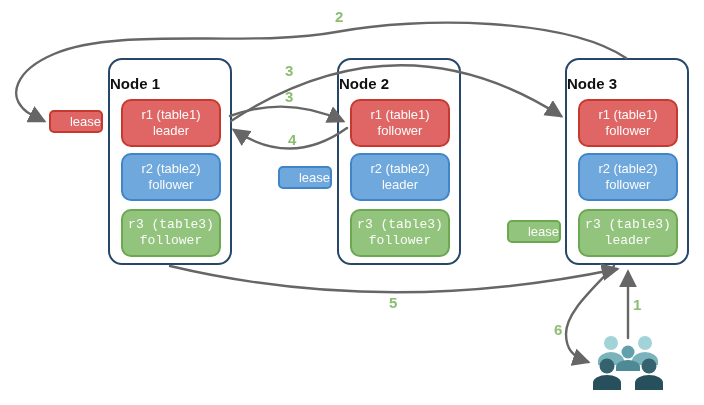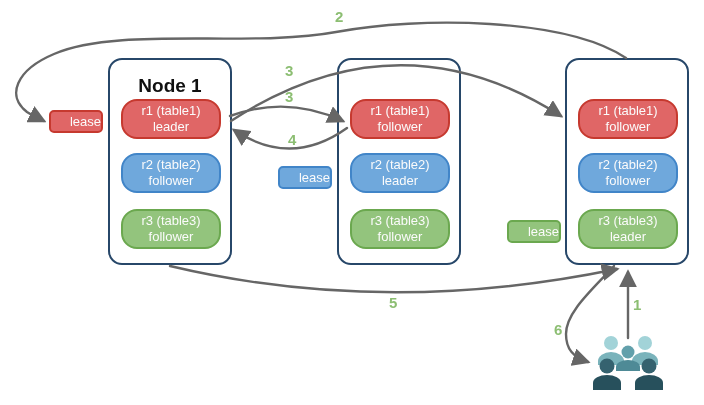--- a/index.html
+++ b/index.html
@@ -1,27 +1,27 @@
 <!DOCTYPE html>
 <html><head>
 <meta charset="utf-8">
 <style>
   html,body{margin:0;padding:0;background:#fff;}
   .canvas{position:relative;width:704px;height:405px;background:#ffffff;
           font-family:"Liberation Sans",sans-serif;overflow:hidden;}
   .node{position:absolute;top:58px;width:124px;height:207px;background:#fff;
         border:2px solid #274769;border-radius:14px;box-sizing:border-box;}
-  .node-title{text-align:center;margin-top:15px;font-weight:bold;font-size:19px;color:#101010;}
-  .rep{position:absolute;left:11px;width:100px;height:40px;border-radius:16px;box-sizing:border-box;
+  .node-title{margin-top:15px;font-weight:bold;font-size:15px;color:#101010;}
+  .rep{position:absolute;left:11px;width:100px;height:48px;border-radius:10px;box-sizing:border-box;
        color:#fbfbfb;text-align:center;font-size:13px;line-height:16px;
        display:flex;flex-direction:column;justify-content:center;}
   .rep.row1{top:39px}.rep.row2{top:93px}.rep.row3{top:149px}
   .rep-red{background:#E06666;border:2px solid #C6392F;}
   .rep-blue{background:#6FA8DC;border:2px solid #4185C8;align-items:center;}
-  .rep-green{background:#93C47D;border:2px solid #6BA84F;}
+  .rep-green{background:#93C47D;border:2px solid #6BA84F;font-family:Liberation Mono, monospace;}
   .lease{position:absolute;width:54px;height:23px;border-radius:5px;box-sizing:border-box;
          color:#fbfbfb;font-size:13px;text-align:right;line-height:19px;}
   .lease-red{left:49px;top:110px;background:#E06666;border:2px solid #C6392F;}
   .lease-blue{left:278px;top:166px;background:#6FA8DC;border:2px solid #4185C8;}
   .lease-green{left:507px;top:220px;background:#93C47D;border:2px solid #6BA84F;}
   .step{position:absolute;color:#8CBE72;font-weight:bold;font-size:15px;}
   .layer{position:absolute;left:0;top:0;pointer-events:none;}
 </style>
 </head>
 <body>
@@ -42,35 +42,37 @@
       <div>r2 (table2)</div>
       <div>follower</div>
     </div>
     <div class="rep row3 rep-green">
       <div>r3 (table3)</div>
       <div>follower</div>
     </div>
   </div>
 
   <div class="node" style="left:337px">
+    <div class="node-title">Node 2</div>
     <div class="rep row1 rep-red">
       <div>r1 (table1)</div>
       <div>follower</div>
     </div>
     <div class="rep row2 rep-blue">
       <div>r2 (table2)</div>
       <div>leader</div>
     </div>
     <div class="rep row3 rep-green">
       <div>r3 (table3)</div>
       <div>follower</div>
     </div>
   </div>
 
   <div class="node" style="left:565px">
+    <div class="node-title">Node 3</div>
     <div class="rep row1 rep-red">
       <div>r1 (table1)</div>
       <div>follower</div>
     </div>
     <div class="rep row2 rep-blue">
       <div>r2 (table2)</div>
       <div>follower</div>
     </div>
     <div class="rep row3 rep-green">
       <div>r3 (table3)</div>

